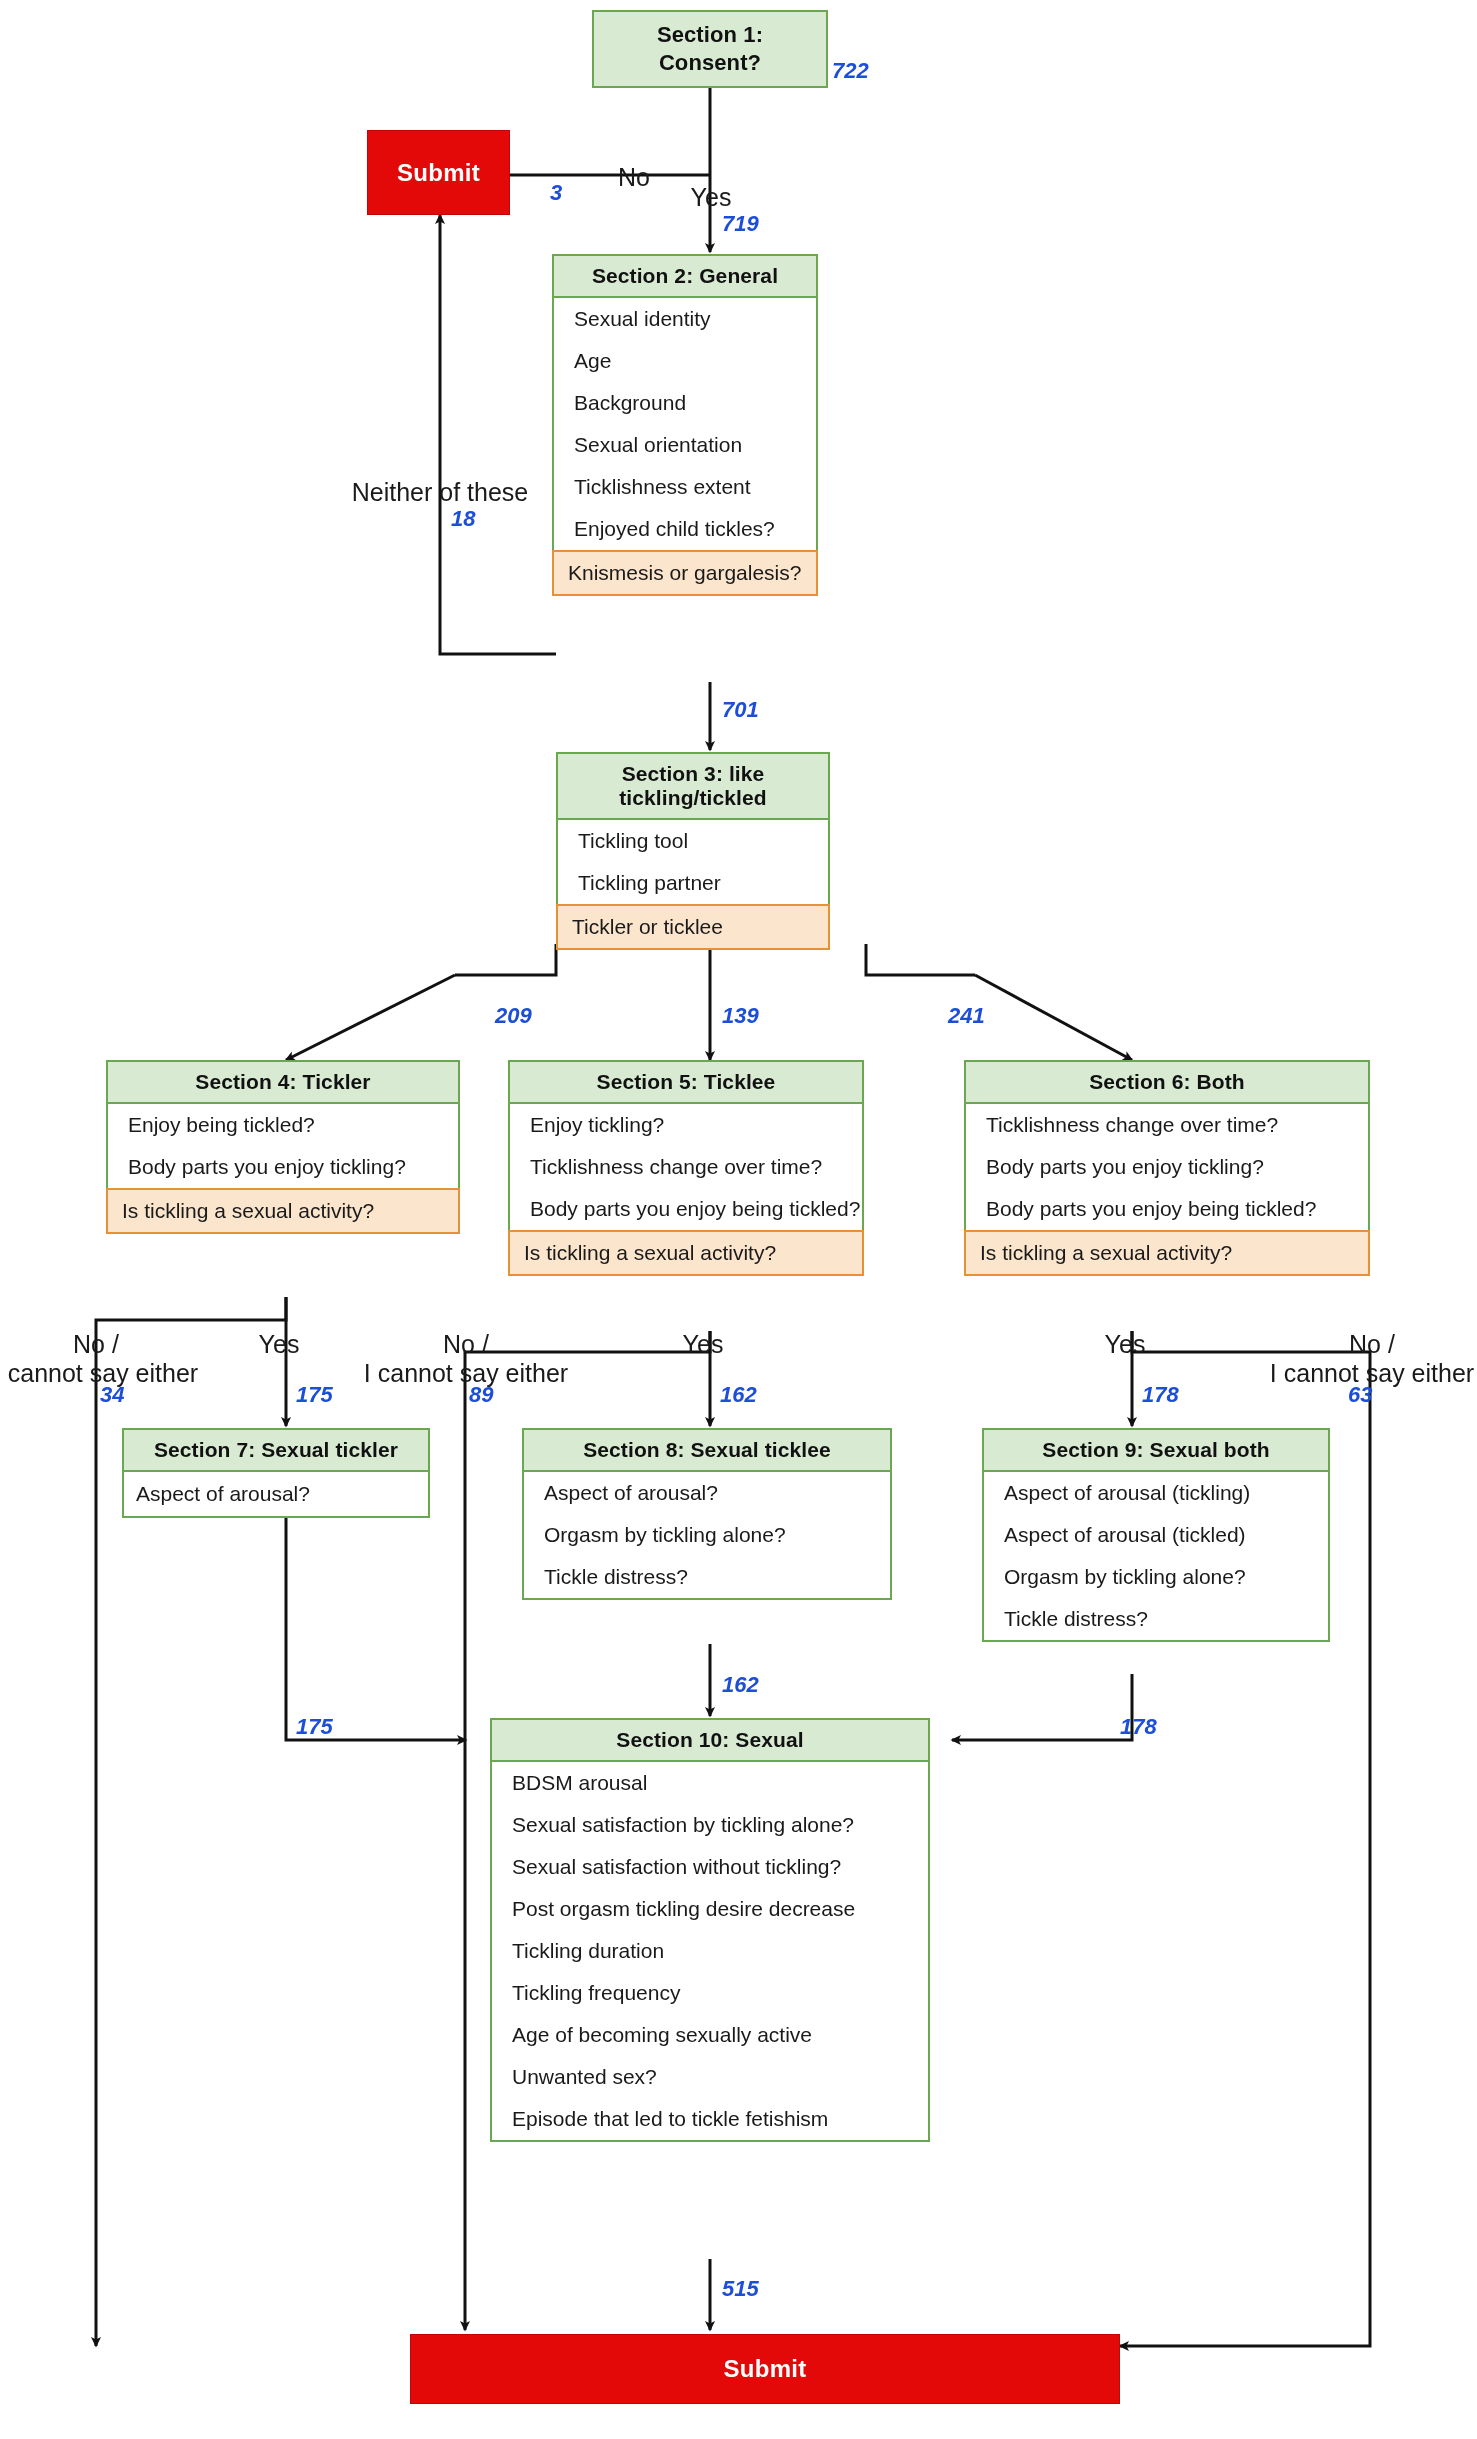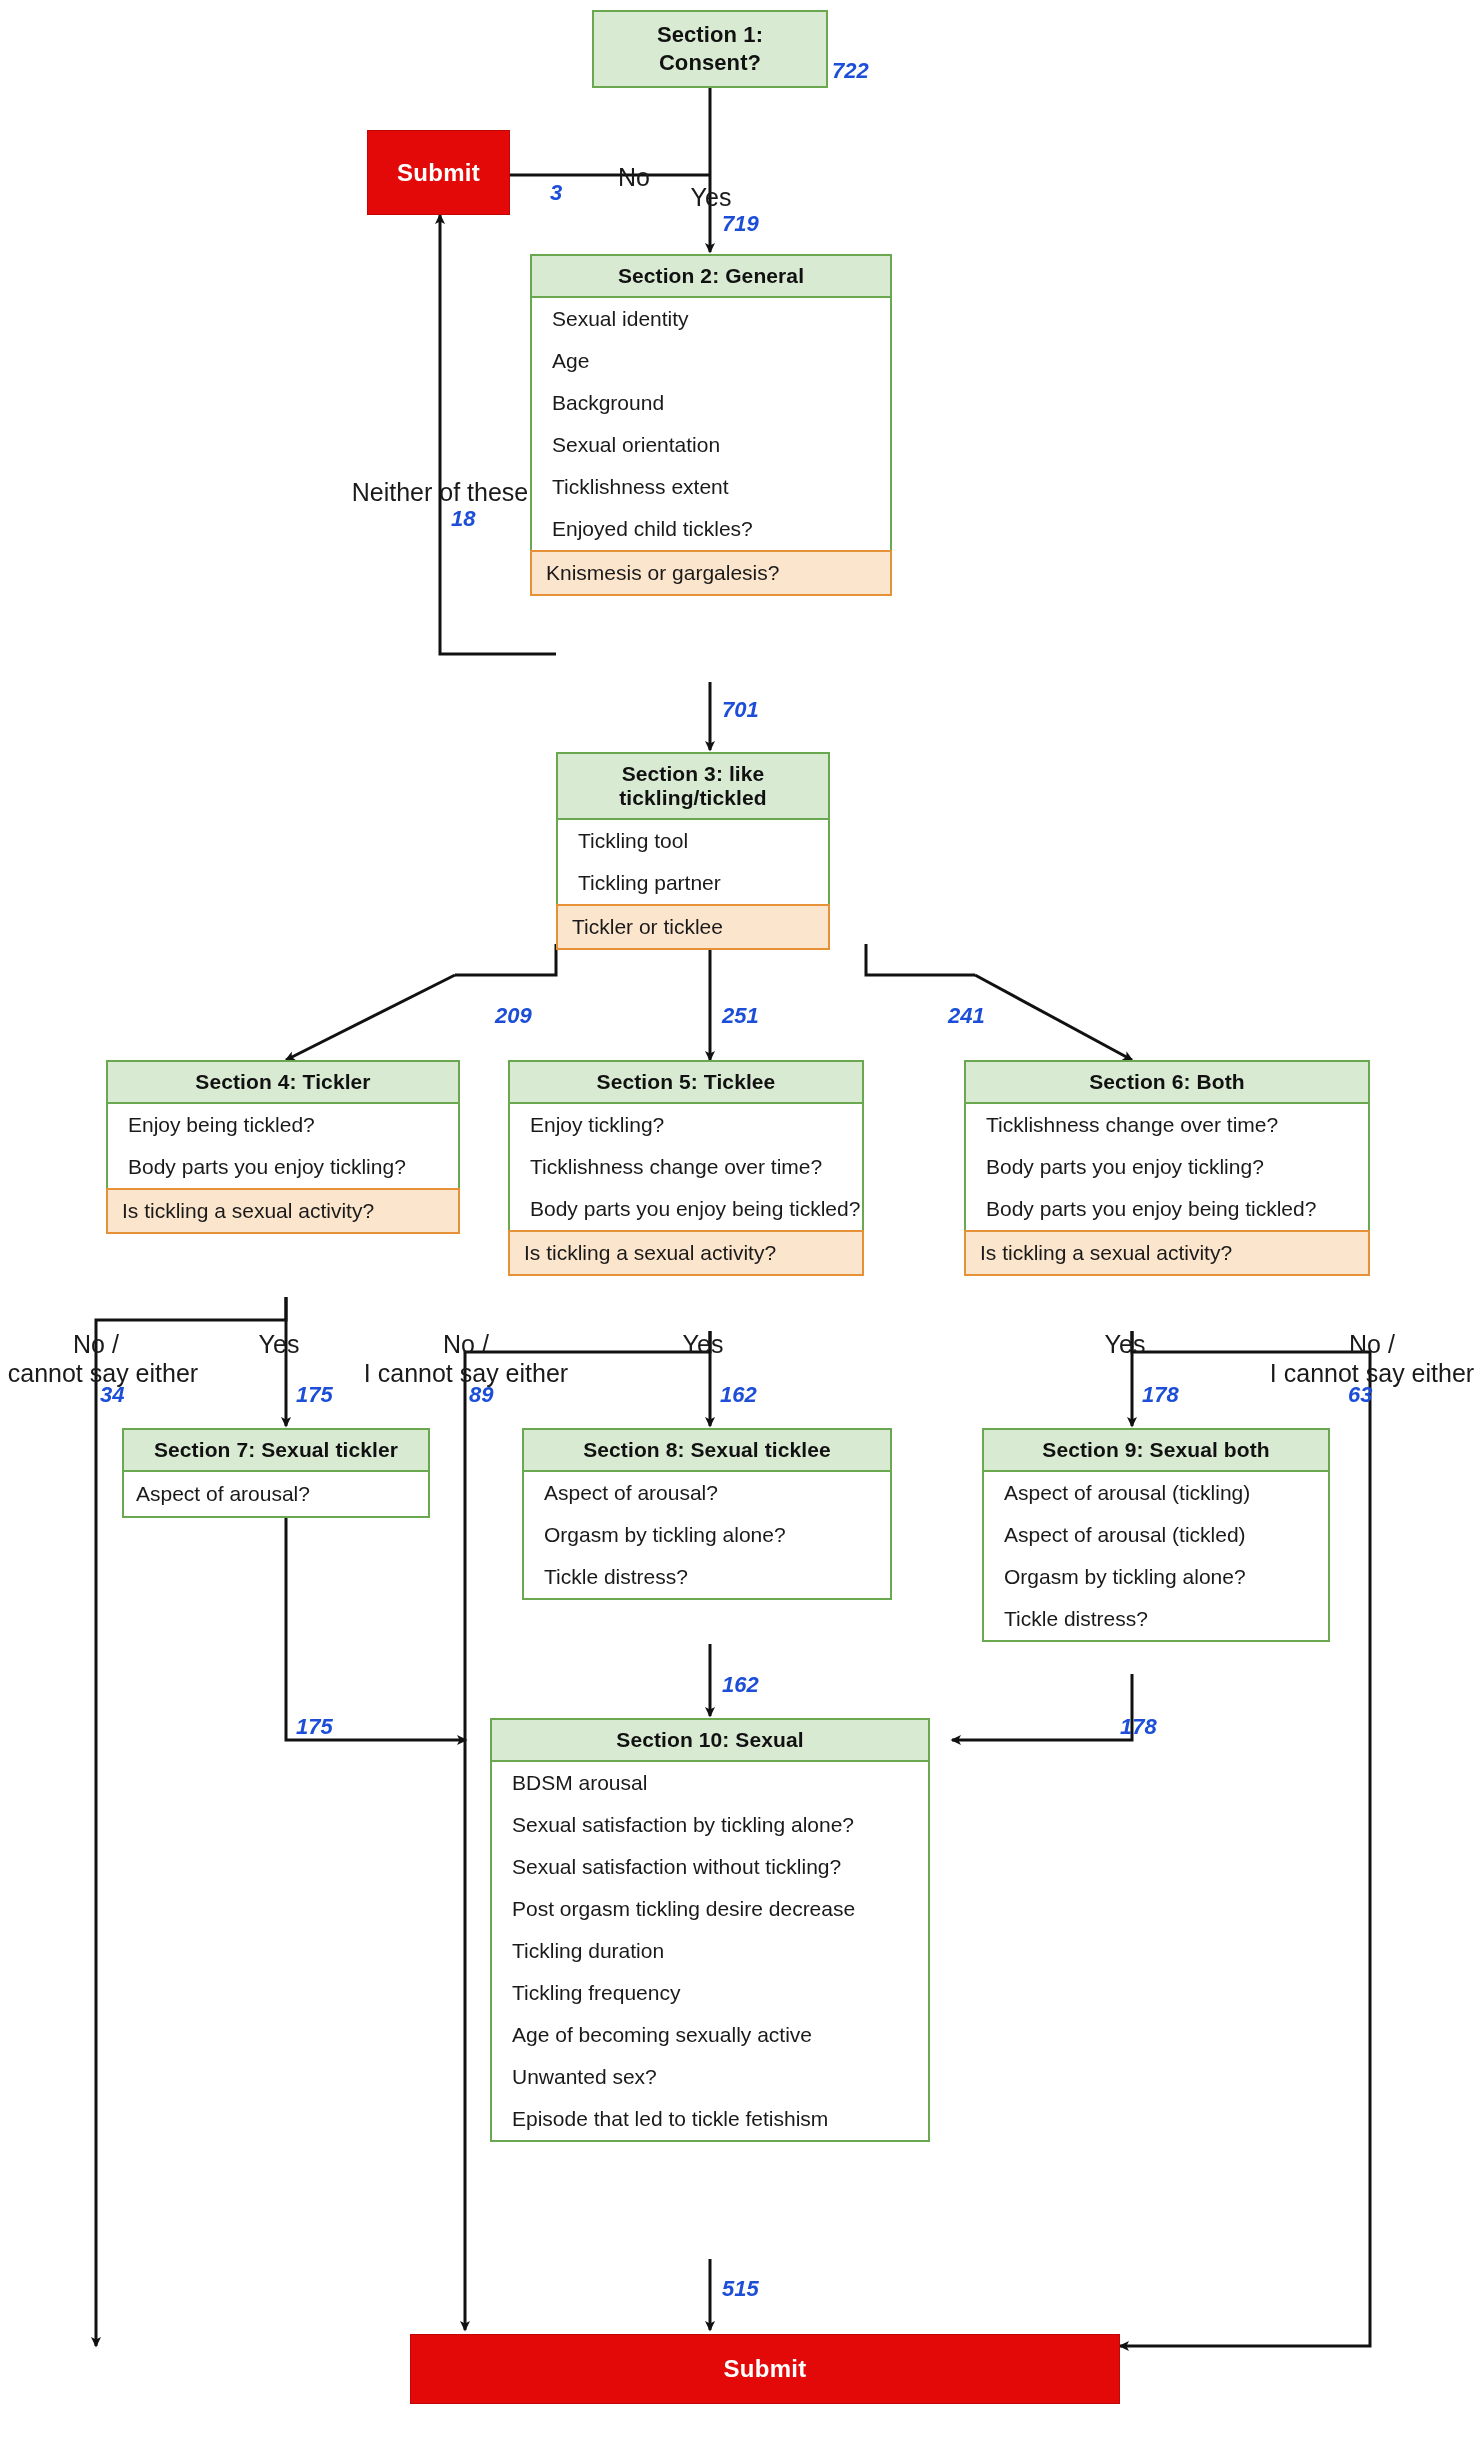--- a/index.html
+++ b/index.html
@@ -82,42 +82,42 @@
   <div class="num" style="left:832px;top:58px;">722</div>
 
   <div class="submit" style="left:367px;top:130px;width:143px;height:85px;">
     <span>Submit</span>
   </div>
   <div class="lbl c" style="left:634px;top:163px;">No</div>
   <div class="num" style="left:550px;top:180px;">3</div>
   <div class="lbl c" style="left:711px;top:183px;">Yes</div>
   <div class="num" style="left:722px;top:211px;">719</div>
 
-  <div class="node" style="left:530px;top:254px;width:362px;">
+  <div class="node" style="left:552px;top:254px;width:266px;">
     <div class="hdr">Section 2: General</div>
     <div class="row">Sexual identity</div>
     <div class="row">Age</div>
     <div class="row">Background</div>
     <div class="row">Sexual orientation</div>
     <div class="row">Ticklishness extent</div>
     <div class="row">Enjoyed child tickles?</div>
     <div class="row hl">Knismesis or gargalesis?</div>
   </div>
   <div class="lbl c" style="left:440px;top:478px;">Neither of these</div>
   <div class="num" style="left:451px;top:506px;">18</div>
   <div class="num" style="left:722px;top:697px;">701</div>
 
   <div class="node" style="left:556px;top:752px;width:274px;">
     <div class="hdr">Section 3: like tickling/tickled</div>
     <div class="row">Tickling tool</div>
     <div class="row">Tickling partner</div>
     <div class="row hl">Tickler or ticklee</div>
   </div>
   <div class="num" style="left:495px;top:1003px;">209</div>
-  <div class="num" style="left:722px;top:1003px;">251</div>
+  <div class="num" style="left:722px;top:1003px;">139</div>
   <div class="num" style="left:948px;top:1003px;">241</div>
 
   <div class="node" style="left:106px;top:1060px;width:354px;">
     <div class="hdr">Section 4: Tickler</div>
     <div class="row">Enjoy being tickled?</div>
     <div class="row">Body parts you enjoy tickling?</div>
     <div class="row hl">Is tickling a sexual activity?</div>
   </div>
 
   <div class="node" style="left:508px;top:1060px;width:356px;">

